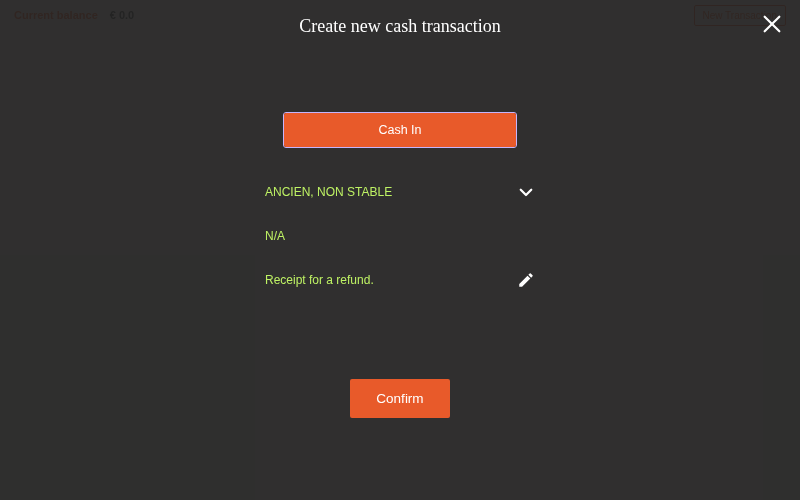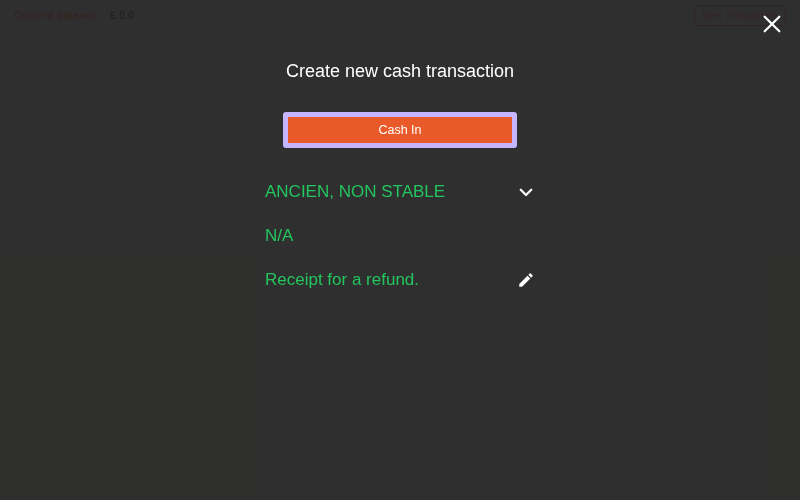--- a/index.html
+++ b/index.html
@@ -22,52 +22,51 @@
   }
 
   .overlay {
     position: absolute; inset: 0;
     background: rgba(33,33,33,0.93);
   }
 
   .modal-title {
     position: absolute; top: 16px; left: 0; right: 0;
     text-align: center; color: #fff; font-size: 18px; font-weight: 400;
-    font-family: Liberation Sans, sans-serif;
-    margin-top: 45px;
+    font-family: Liberation Serif, serif;
   }
   .close-btn {
     position: absolute; top: 12px; right: 14px;
     width: 28px; height: 28px; cursor: pointer;
     display: flex; align-items: center; justify-content: center;
   }
   .close-btn svg { width: 22px; height: 22px; }
 
   .content {
     position: absolute; top: 112px; left: 50%; transform: translateX(-50%);
     width: 270px;
     display: flex; flex-direction: column;
   }
 
   .tabs {
     display: flex; width: 234px; height: 36px;
-    border: 5px solid #c4b5fd; border-radius: 3px; overflow: hidden;
+    border: 1px solid #c4b5fd; border-radius: 3px; overflow: hidden;
     align-self: center;
     margin-bottom: 22px;
   }
   .tab {
     flex: 1; display: flex; align-items: center; justify-content: center;
     font-size: 12.5px; cursor: pointer;
   }
   .tab-active { background: #e85a2a; color: #fff; }
   .tab-inactive { background: transparent; color: #e85a2a; }
 
   .row {
     display: flex; align-items: center; justify-content: space-between;
-    color: #22c55e; font-size: 17px;
+    color: #bef264; font-size: 12px;
     padding: 11px 0;
     min-height: 44px;
     gap: 20px;
   }
   .row .icon { width: 18px; height: 18px; color: #fff; flex-shrink: 0; }
   .row .icon svg { width: 100%; height: 100%; }
 
   .confirm-wrap {
     position: absolute; bottom: 82px; left: 0; right: 0;
     display: flex; justify-content: center;
@@ -130,14 +129,17 @@
       <span>Receipt for a refund.</span>
       <span class="icon">
         <svg viewBox="0 0 24 24" fill="currentColor">
           <path d="M3 17.25V21h3.75l11-11-3.75-3.75-11 11zM20.7 7.04a1 1 0 0 0 0-1.41l-2.34-2.34a1 1 0 0 0-1.41 0l-1.83 1.83 3.75 3.75 1.83-1.83z"></path>
         </svg>
       </span>
     </div>
 
   </div>
 
+  <div class="confirm-wrap">
+    <button class="confirm">Confirm</button>
+  </div>
 
 </div>
 
 </body></html>

